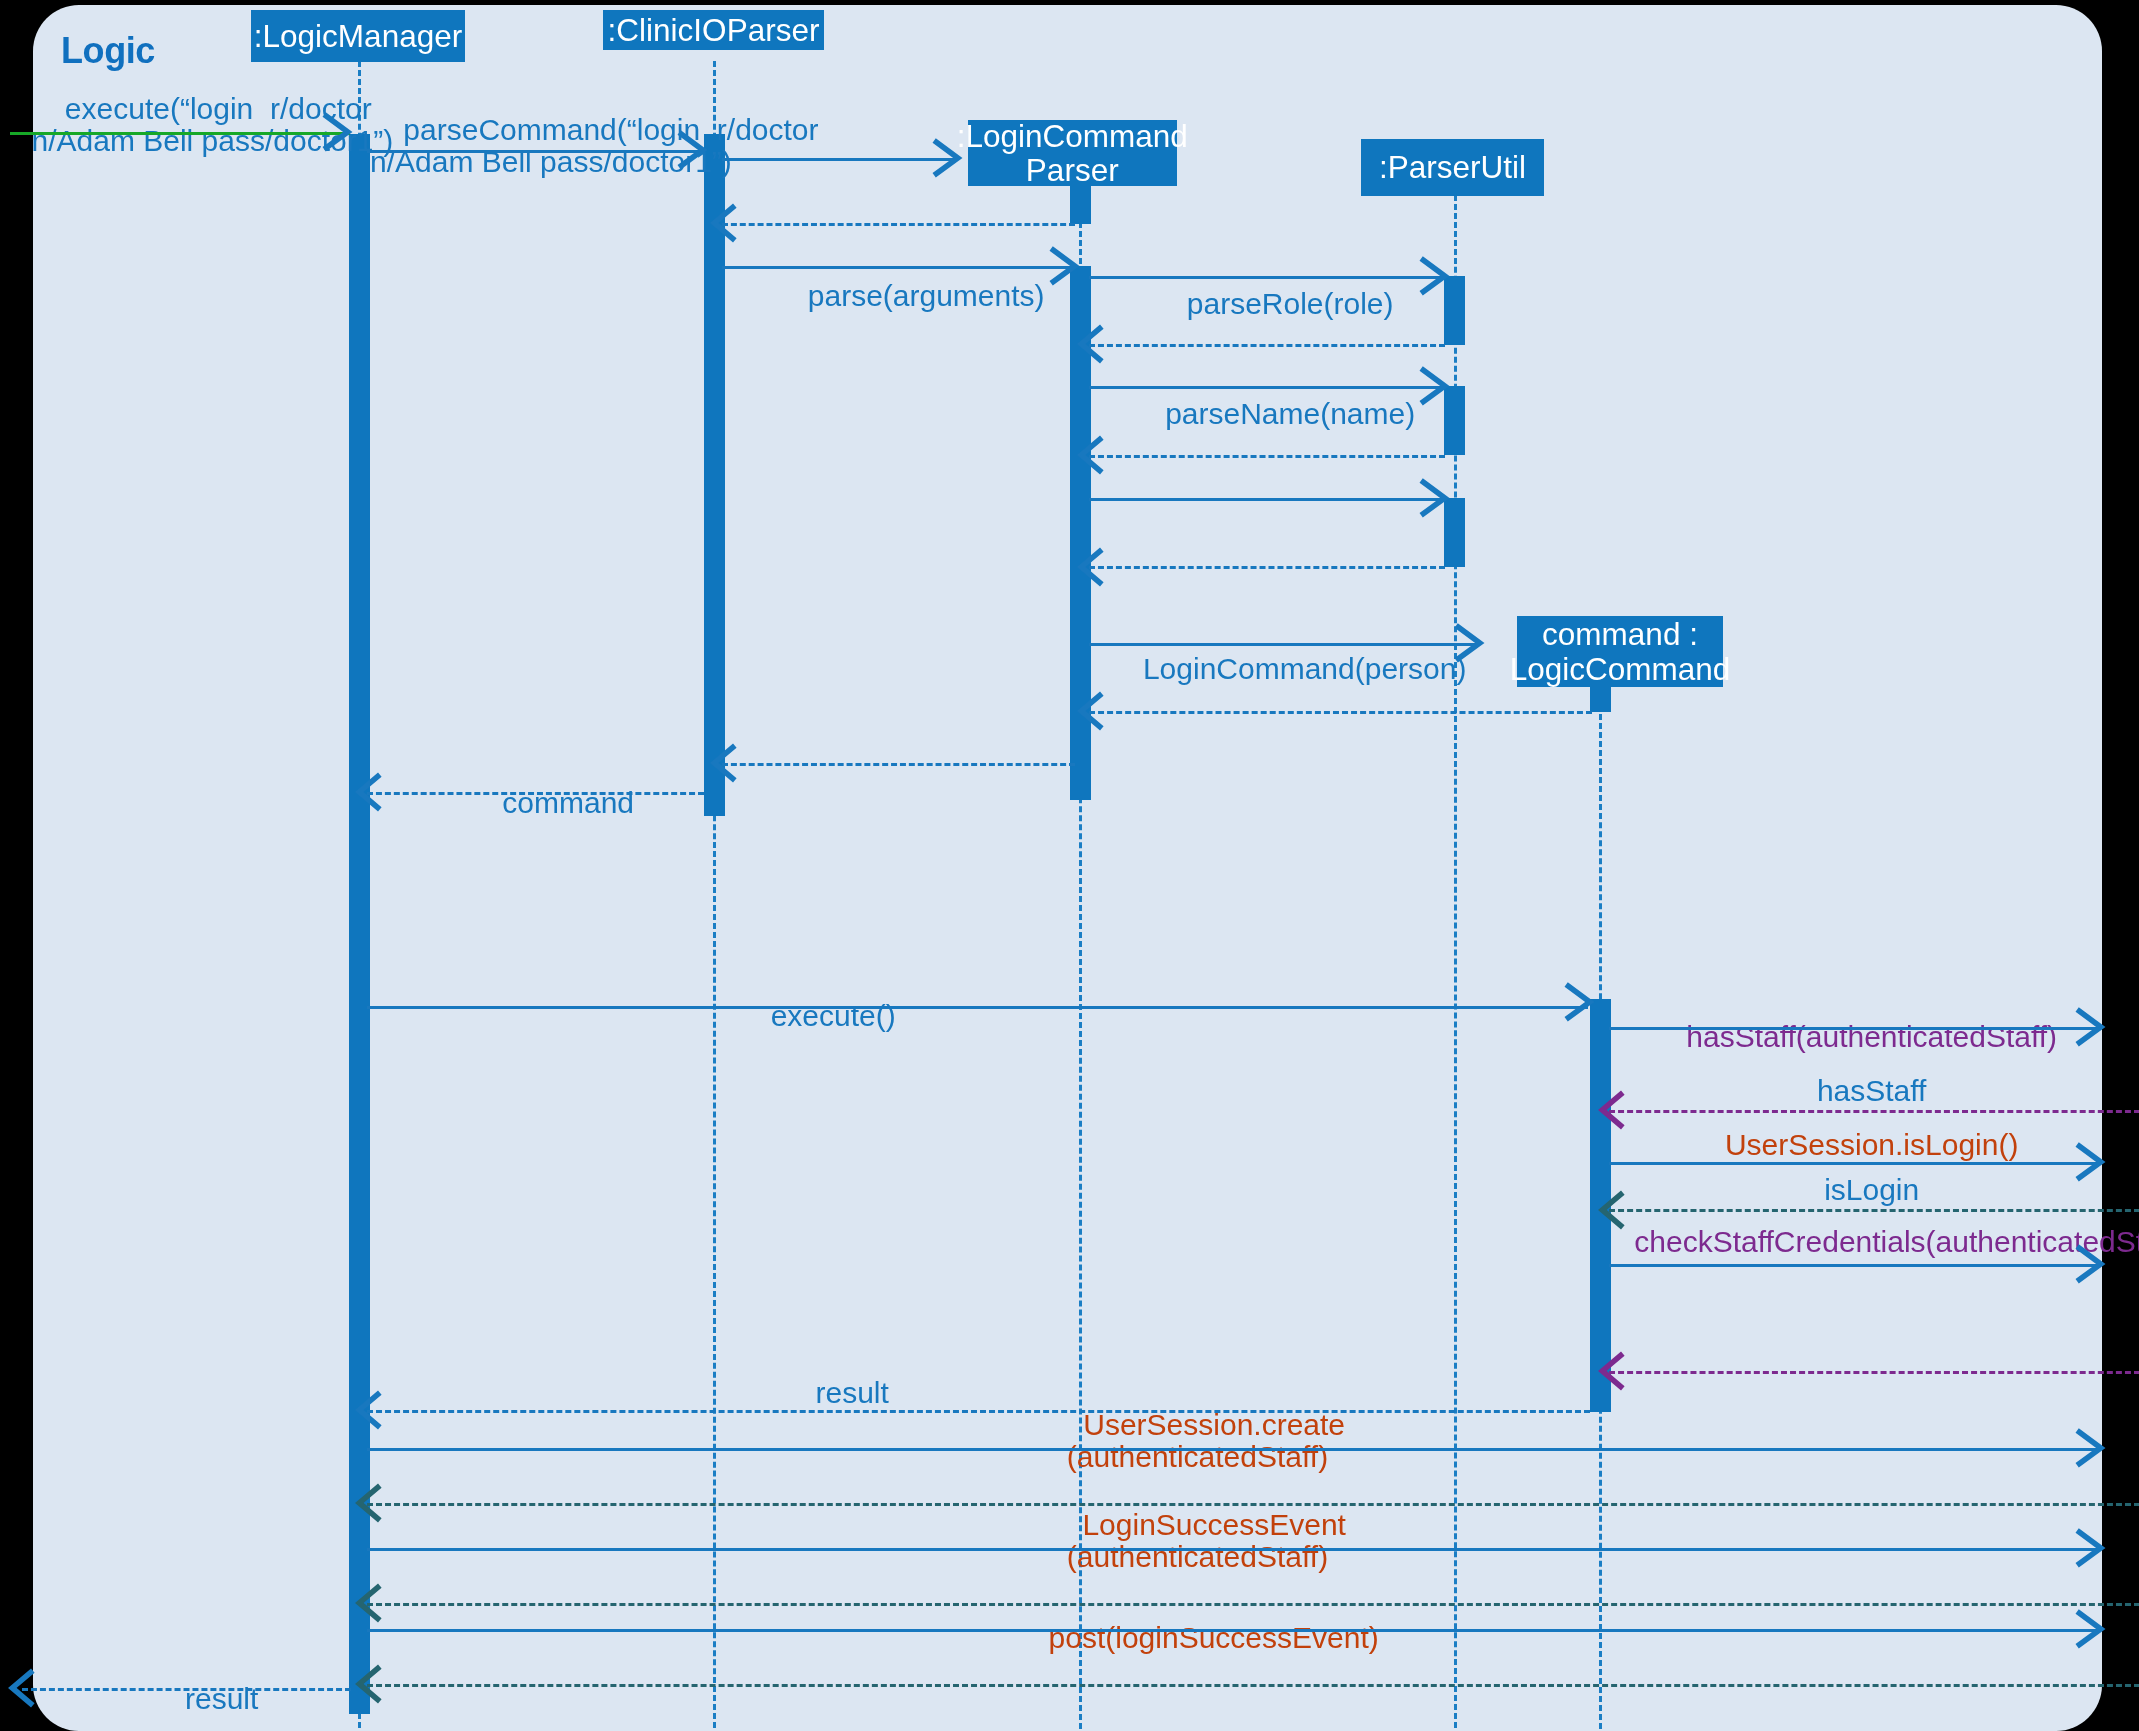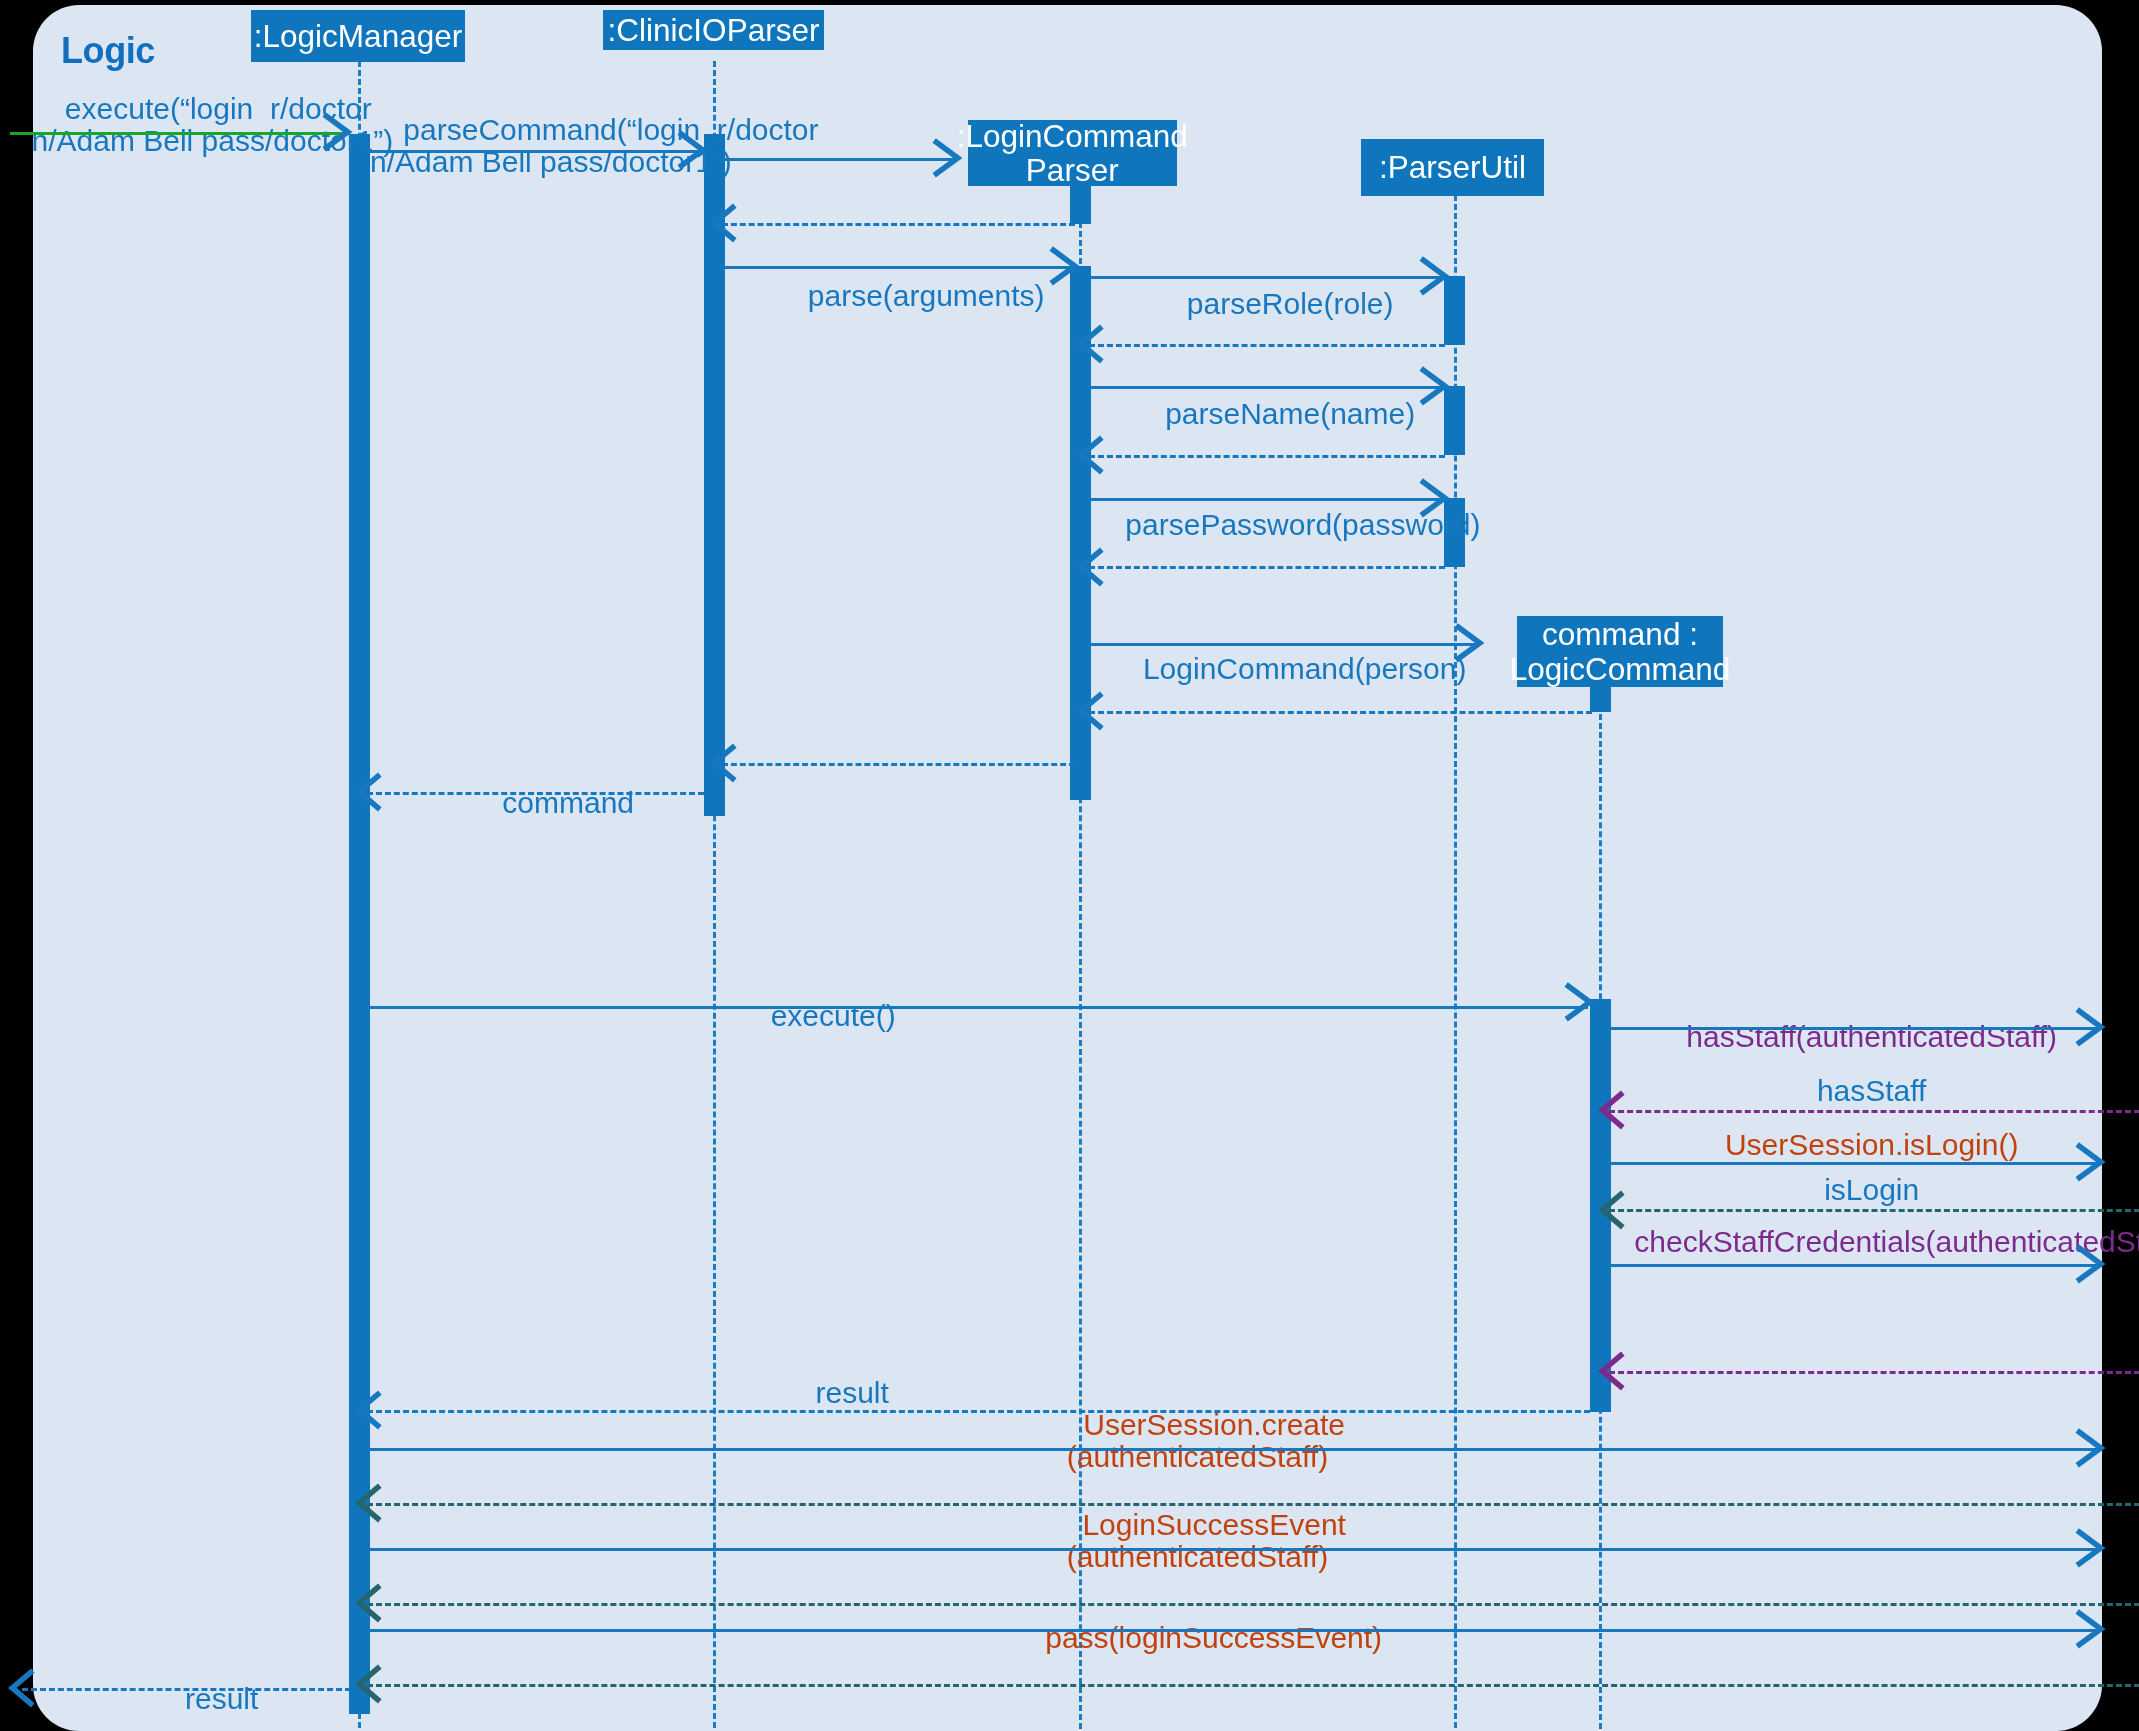--- a/index.html
+++ b/index.html
@@ -150,23 +150,20 @@
 
    LoginCommandParser return --&gt;
   <div class="msg-line dash" style="left:1089px; top:455px; width:356px;"></div>
   <div class="ah" style="left:1075px; top:436px;">
     <svg width="41" height="41" viewBox="0 0 52 52">
         <path d="M34 2 L8 24 L34 46" fill="none" stroke="#1878bf" stroke-width="7"></path>
       </svg>
   </div>
 
   
-  <div class="lbl" style="left:1092px; top:477px; width:364px;">
-    <span>parsePassword(password)</span>
-  </div>
   <div class="msg-line" style="left:1089px; top:498px; width:356px;"></div>
   <div class="ah" style="left:1418px; top:479px;">
     <svg width="41" height="41" viewBox="0 0 52 52">
         <path d="M4 2 L34 24 L4 46" fill="none" stroke="#1878bf" stroke-width="7"></path>
       </svg>
   </div>
 
    LoginCommandParser return --&gt;
   <div class="msg-line dash" style="left:1089px; top:566px; width:356px;"></div>
   <div class="ah" style="left:1075px; top:548px;">
@@ -331,21 +328,21 @@
    LogicManager return --&gt;
   <div class="msg-line dash teal" style="left:367px; top:1603px; width:1773px;"></div>
   <div class="ah" style="left:353px; top:1584px;">
     <svg width="41" height="41" viewBox="0 0 52 52">
         <path d="M34 2 L8 24 L34 46" fill="none" stroke="#256570" stroke-width="7"></path>
       </svg>
   </div>
 
   
   <div class="lbl teal" style="left:953px; top:1590px; width:488px;">
-    <span>pass(loginSuccessEvent)</span>
+    <span>post(loginSuccessEvent)</span>
   </div>
   <div class="msg-line" style="left:367px; top:1629px; width:1729px;"></div>
   <div class="ah" style="left:2074px; top:1610px;">
     <svg width="41" height="41" viewBox="0 0 52 52">
         <path d="M4 2 L34 24 L4 46" fill="none" stroke="#1878bf" stroke-width="7"></path>
       </svg>
   </div>
 
    LogicManager return (bottom) --&gt;
   <div class="msg-line dash teal" style="left:367px; top:1684px; width:1773px;"></div>

